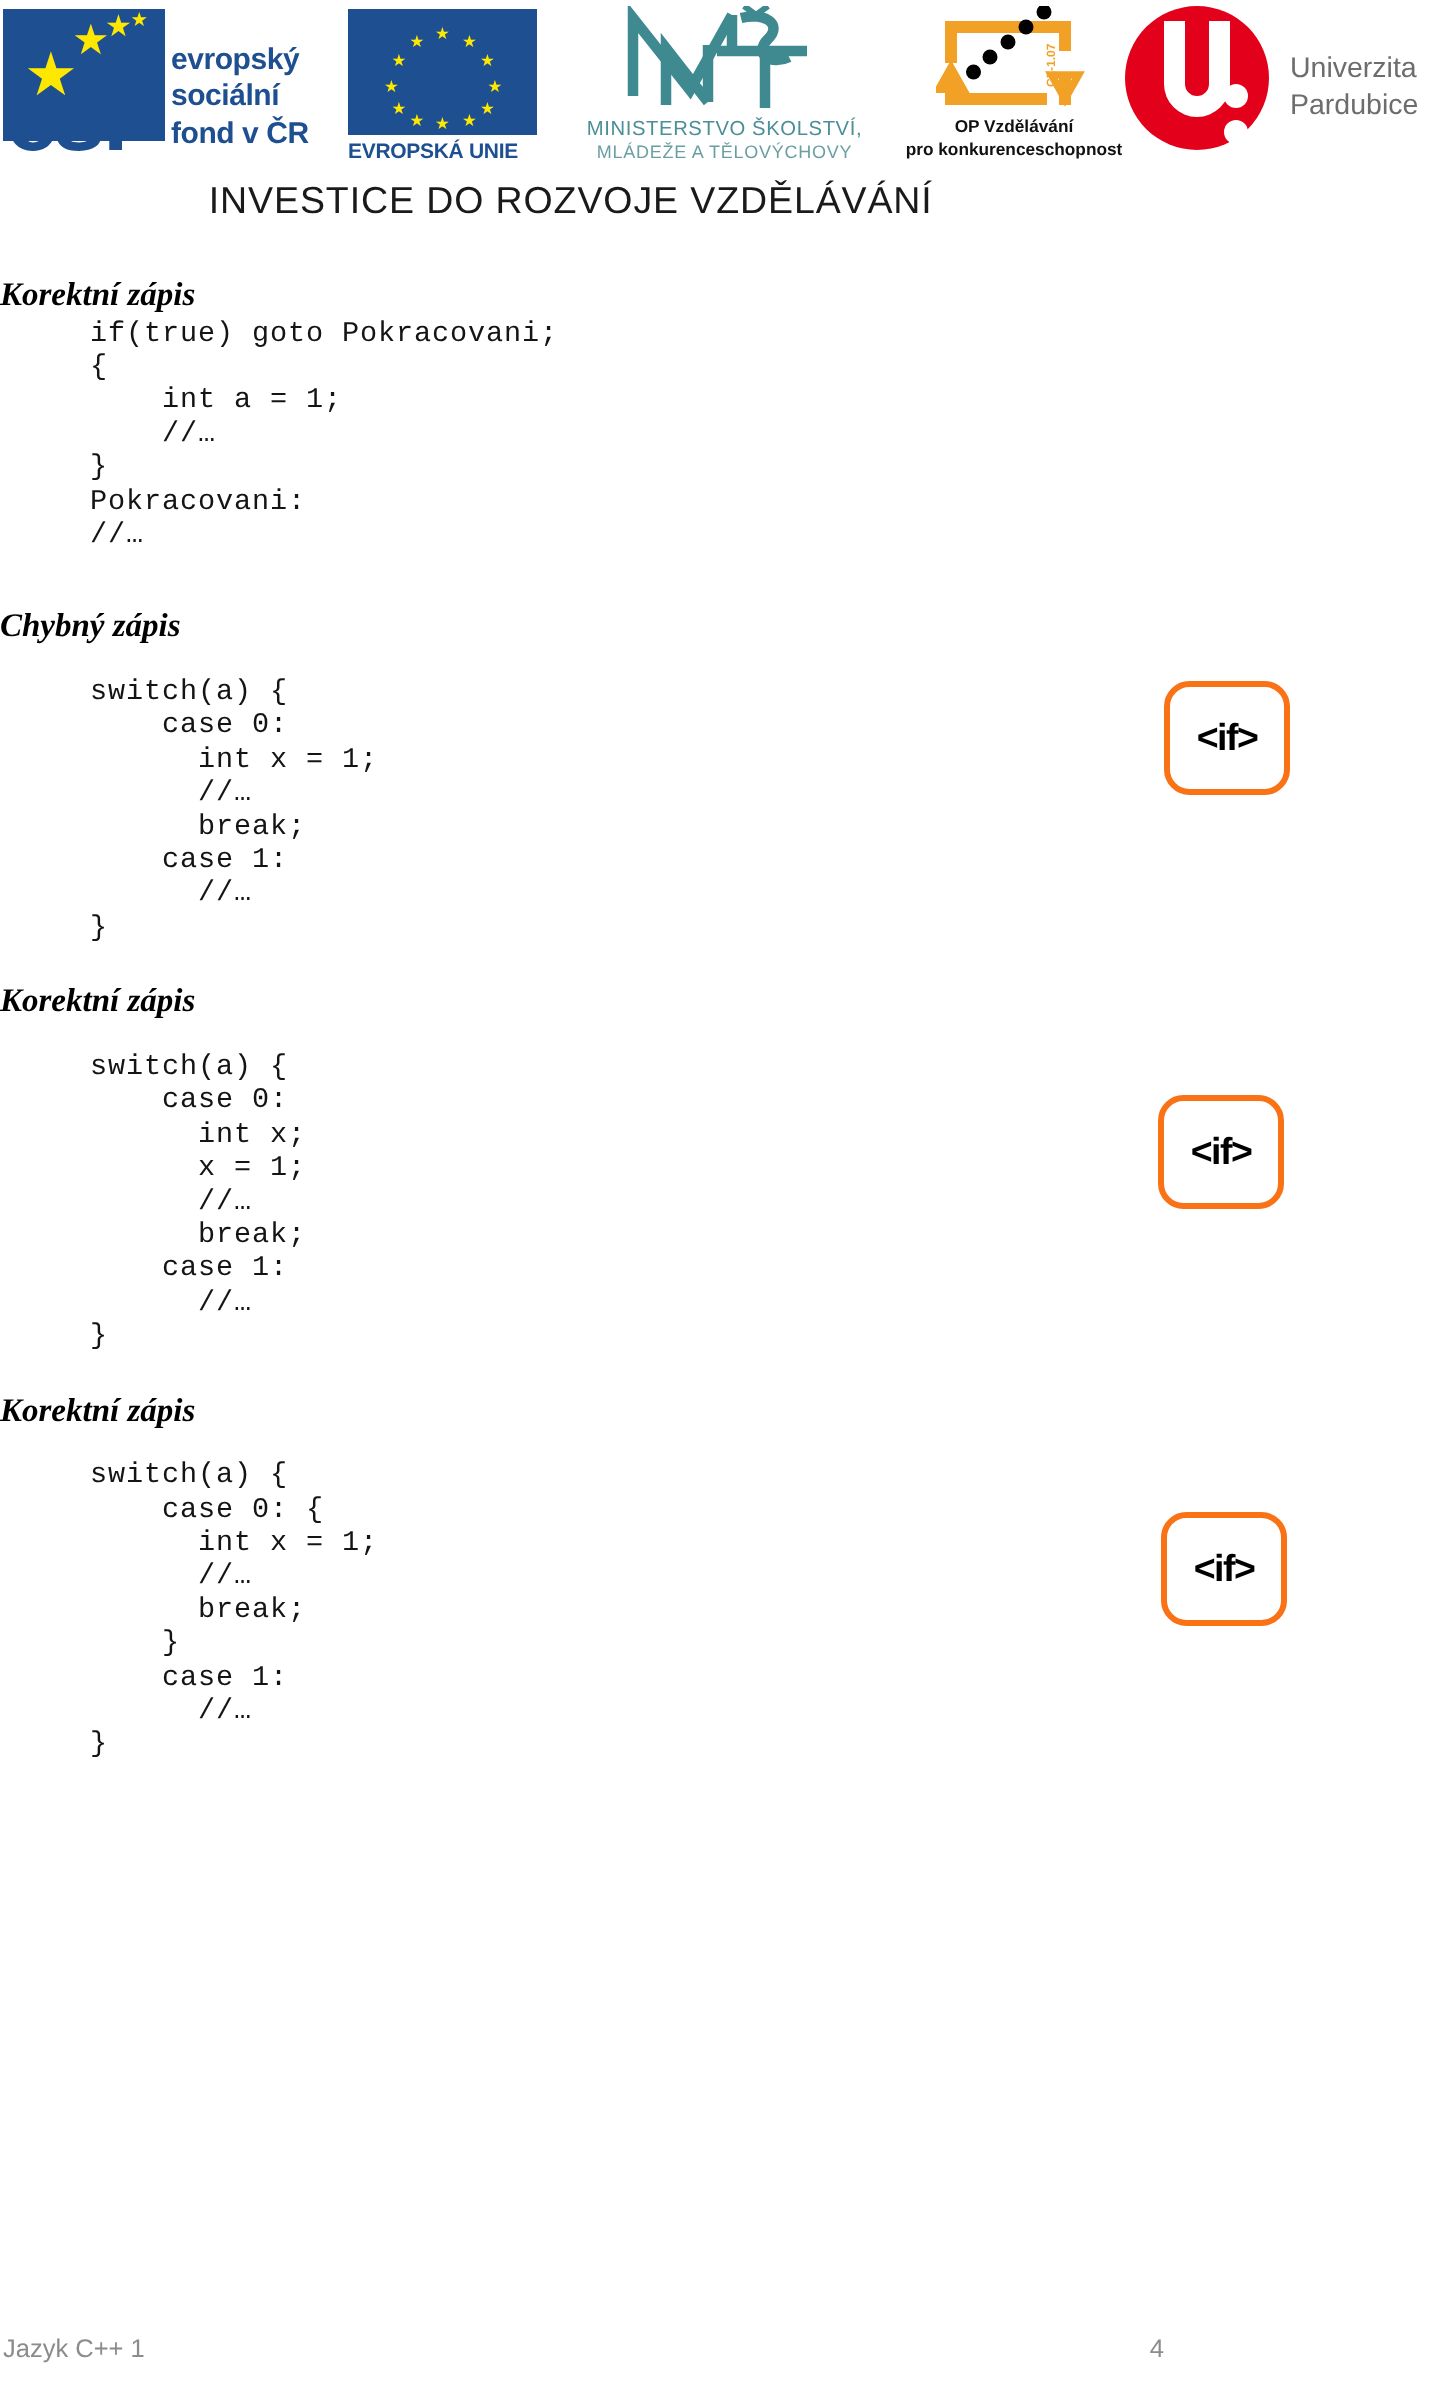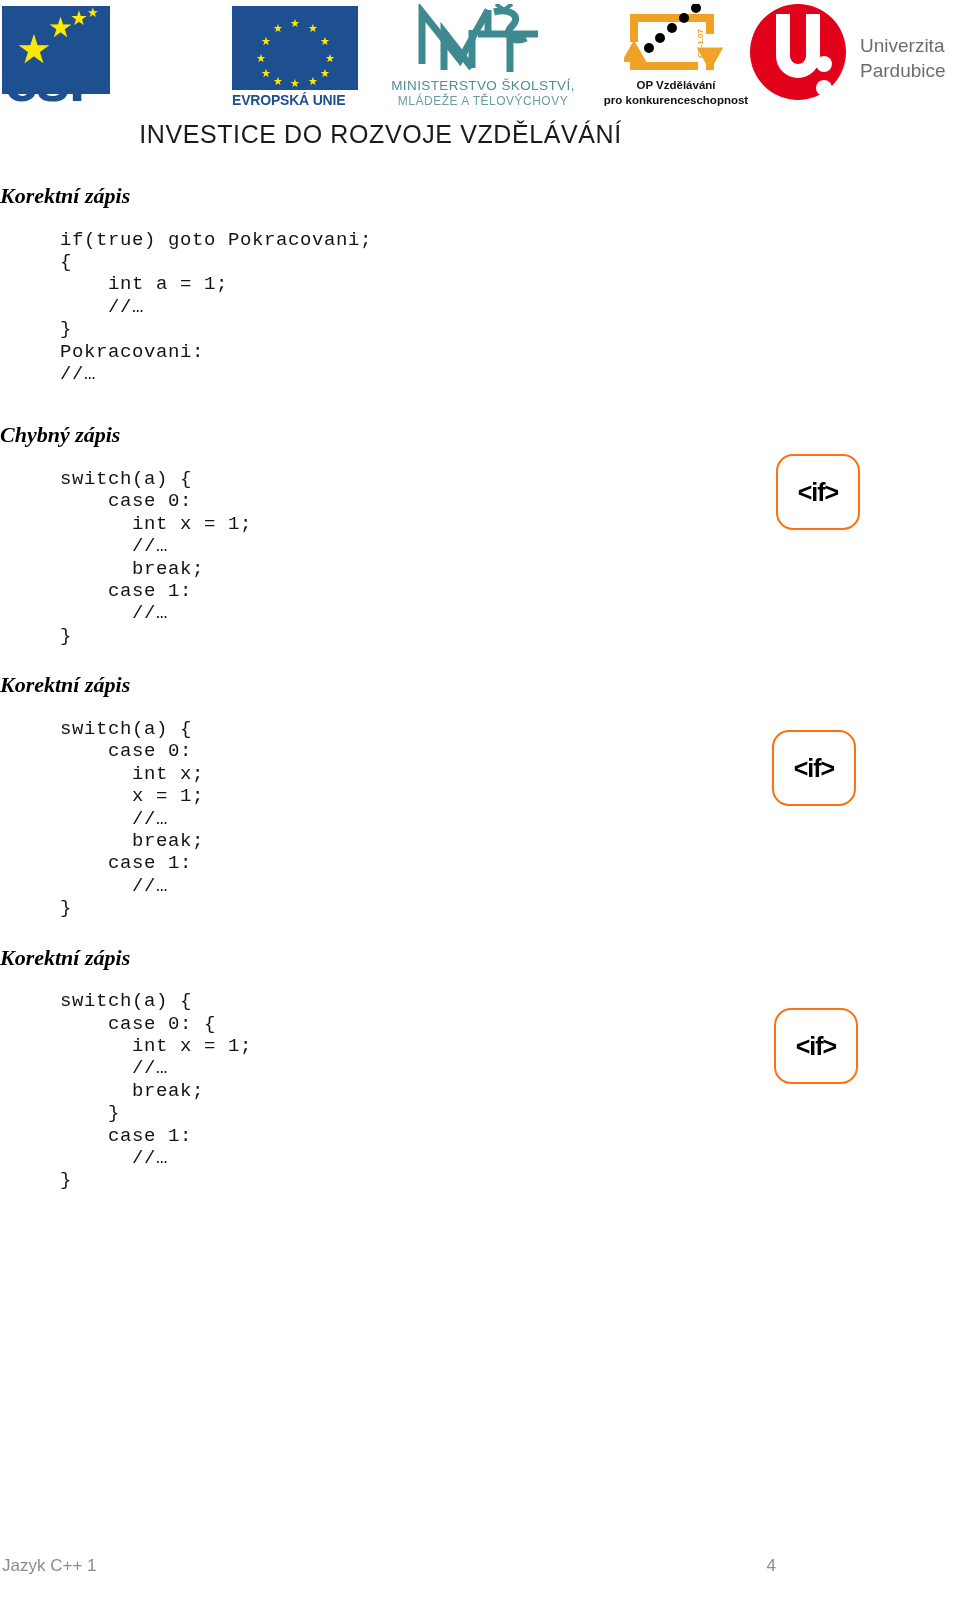--- a/index.html
+++ b/index.html
@@ -213,37 +213,37 @@
     line-height: 22.4px;
     color: #141414;
     white-space: pre;
     margin: 0;
     padding: 0;
     letter-spacing: 0.6px;
   }
 
   
   .sec1 { padding-top: 4px; }
-  .sec1 .code { margin-top: 18px; padding-left: 60px; }
+  .sec1 .code { padding-left: 60px; }
 
   .sec2 { padding-top: 36px; }
   .sec2 .code { margin-top: 18px; padding-left: 60px; }
 
   .sec3 { padding-top: 24px; }
   .sec3 .code { margin-top: 18px; padding-left: 60px; }
 
   .sec4 { padding-top: 24px; }
   .sec4 .code { margin-top: 18px; padding-left: 60px; }
 
   
   .if-icon {
     position: absolute;
     width: 84px;
     height: 76px;
-    border: 2px solid #f97316;
+    border: 4px solid #f97316;
     border-radius: 17px;
     background: #ffffff;
     box-sizing: border-box;
     display: flex;
     align-items: center;
     justify-content: center;
   }
   .if-icon span {
     font-family: "Liberation Sans", sans-serif;
     font-weight: bold;
@@ -279,20 +279,25 @@
 
 <div class="logo-bar">
 
   <div class="esf-logo">
     <div class="esf-flag"></div>
     <div class="esf-star" style="left:14px; top:24px; font-size:40px;">★</div>
     <div class="esf-star" style="left:46px; top:8px; font-size:28px;">★</div>
     <div class="esf-star" style="left:68px; top:2px; font-size:20px;">★</div>
     <div class="esf-star" style="left:85px; top:0px; font-size:13px;">★</div>
     <div class="esf-letters">esf</div>
+    <div class="esf-text">
+      <div>evropský</div>
+      <div>sociální</div>
+      <div>fond v ČR</div>
+    </div>
   </div>
 
   <div class="eu-logo">
     <div class="eu-flag">
       <div class="eu-star" style="left:58px; top:12px;">★</div>
       <div class="eu-star" style="left:76px; top:17px;">★</div>
       <div class="eu-star" style="left:88px; top:30px;">★</div>
       <div class="eu-star" style="left:93px; top:47px;">★</div>
       <div class="eu-star" style="left:88px; top:62px;">★</div>
       <div class="eu-star" style="left:76px; top:70px;">★</div>

